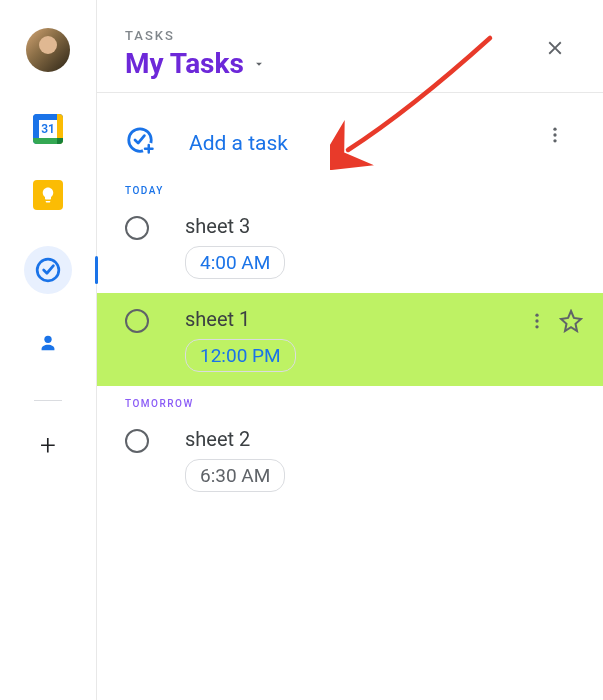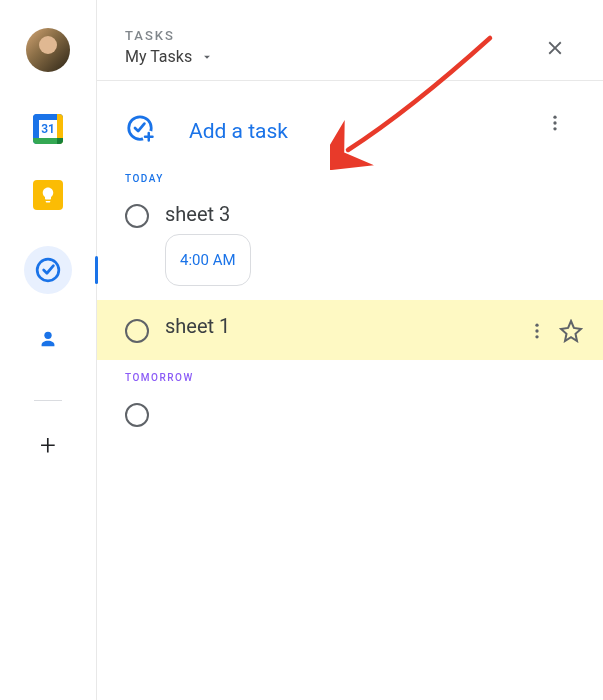--- a/index.html
+++ b/index.html
@@ -39,21 +39,21 @@
       width: 18px;
       height: 18px;
       background: #e0b892;
       border-radius: 50%;
     }
     .sidebar-icon {
       width: 30px;
       height: 30px;
       margin-bottom: 36px;
       display: flex;
-      align-items: center;
+      align-items: flex-end;
       justify-content: center;
       cursor: pointer;
       position: relative;
     }
     .calendar-icon {
       border-radius: 4px;
       overflow: hidden;
     }
     .keep-icon {
       background: #fbbc04;
@@ -120,23 +120,23 @@
       font-weight: 500;
       margin-bottom: 4px;
     }
     .list-title-row {
       display: flex;
       align-items: center;
       gap: 8px;
       cursor: pointer;
     }
     .list-title {
-      font-size: 16px;
-      color: #404040;
-      font-weight: 400;
+      font-size: 28px;
+      color: #6d28d9;
+      font-weight: 700;
     }
     .close-btn {
       width: 40px;
       height: 40px;
       display: flex;
       align-items: center;
       justify-content: center;
       cursor: pointer;
       font-size: 26px;
       color: #5f6368;
@@ -173,46 +173,46 @@
       letter-spacing: 1.5px;
       color: #1a73e8;
       font-weight: 500;
       padding: 12px 28px 4px;
     }
     .section-label.gray { color: #8b5cf6; }
     .task {
       display: flex;
       align-items: flex-start;
       padding: 14px 20px 14px 28px;
-      gap: 16px;
-      position: relative;
-    }
-    .task.hovered { background: #fef9c3; align-items: center; }
+      gap: 36px;
+      position: relative;
+    }
+    .task.hovered { background: #bef264; }
     .task-circle {
       width: 24px;
       height: 24px;
       border: 2px solid #5f6368;
       border-radius: 50%;
       flex-shrink: 0;
       margin-top: 2px;
       cursor: pointer;
     }
     .task-body { flex: 1; }
     .task-title {
       font-size: 20px;
       color: #3c4043;
       margin-bottom: 8px;
     }
     .task-time {
       display: inline-block;
-      font-size: 15px;
+      font-size: 19px;
       color: #1a73e8;
       border: 1px solid #dadce0;
       border-radius: 14px;
-      padding: 16px 14px;
+      padding: 4px 14px;
     }
     .task-time.gray { color: #5f6368; }
     .task-actions {
       display: flex;
       align-items: center;
       gap: 12px;
       padding-top: 2px;
     }
     .star-btn, .task-more-btn {
       cursor: pointer;
@@ -314,20 +314,21 @@
     <div class="task-body">
       <div class="task-title">sheet 3</div>
       <div class="task-time">4:00 AM</div>
     </div>
   </div>
 
   <div class="task hovered">
     <div class="task-circle"></div>
     <div class="task-body">
       <div class="task-title">sheet 1</div>
+      <div class="task-time">12:00 PM</div>
     </div>
     <div class="task-actions">
       <div class="task-more-btn">
         <svg width="20" height="20" viewBox="0 0 24 24" fill="#5f6368">
           <circle cx="12" cy="5" r="2"></circle>
             <circle cx="12" cy="12" r="2"></circle>
             <circle cx="12" cy="19" r="2"></circle>
         </svg>
       </div>
       <div class="star-btn">
@@ -335,20 +336,24 @@
           <path d="M12 2 l2.9 6.9 L22 10 l-5.5 4.8 L18 22 l-6-3.8 L6 22 l1.5-7.2 L2 10 l7.1-1.1 z"></path>
         </svg>
       </div>
     </div>
   </div>
 
   <div class="section-label gray">TOMORROW</div>
 
   <div class="task">
     <div class="task-circle"></div>
+    <div class="task-body">
+      <div class="task-title">sheet 2</div>
+      <div class="task-time gray">6:30 AM</div>
+    </div>
   </div>
 </div>
 
 <svg class="arrow-overlay" width="180" height="140">
   <defs>
     <marker id="ah" markerWidth="12" markerHeight="12" refX="3" refY="6" orient="auto">
       <path d="M0,0 L12,6 L0,12 L4,6 z" fill="#e83a2a"></path>
     </marker>
   </defs>
   <path d="M160,8 Q80,80 18,120" stroke="#e83a2a" stroke-width="4.5" fill="none" marker-end="url(#ah)" stroke-linecap="round"></path>

